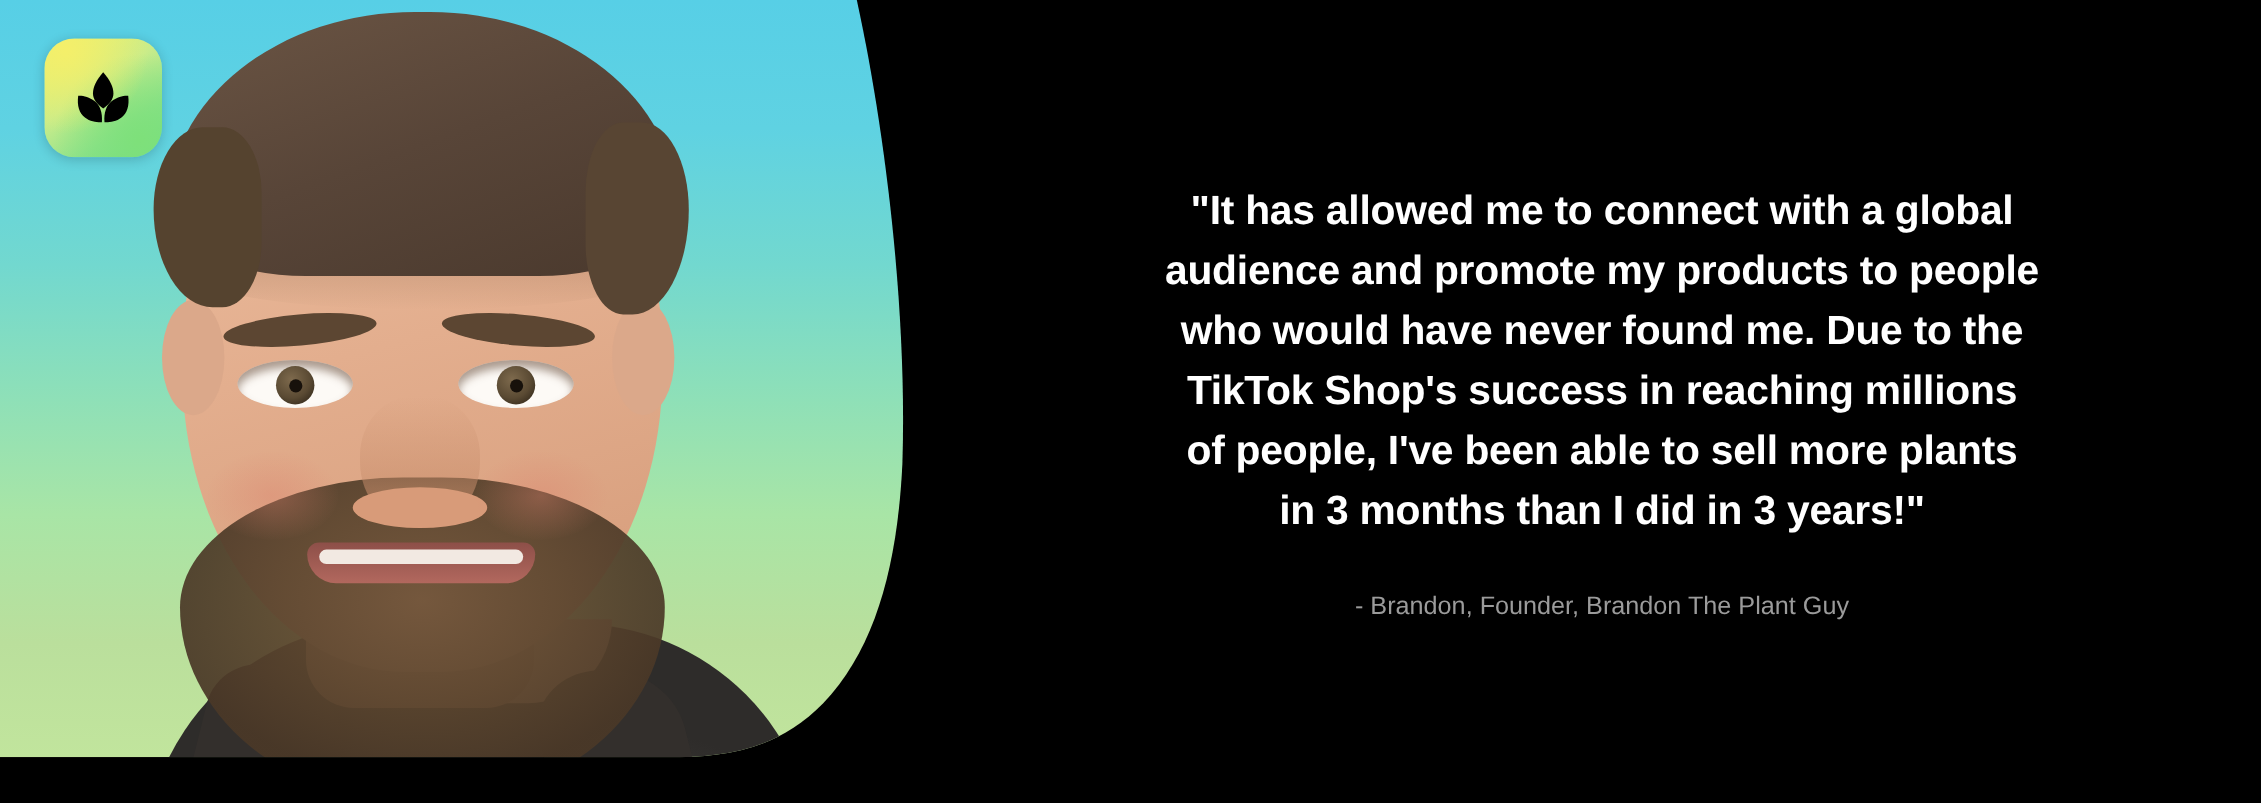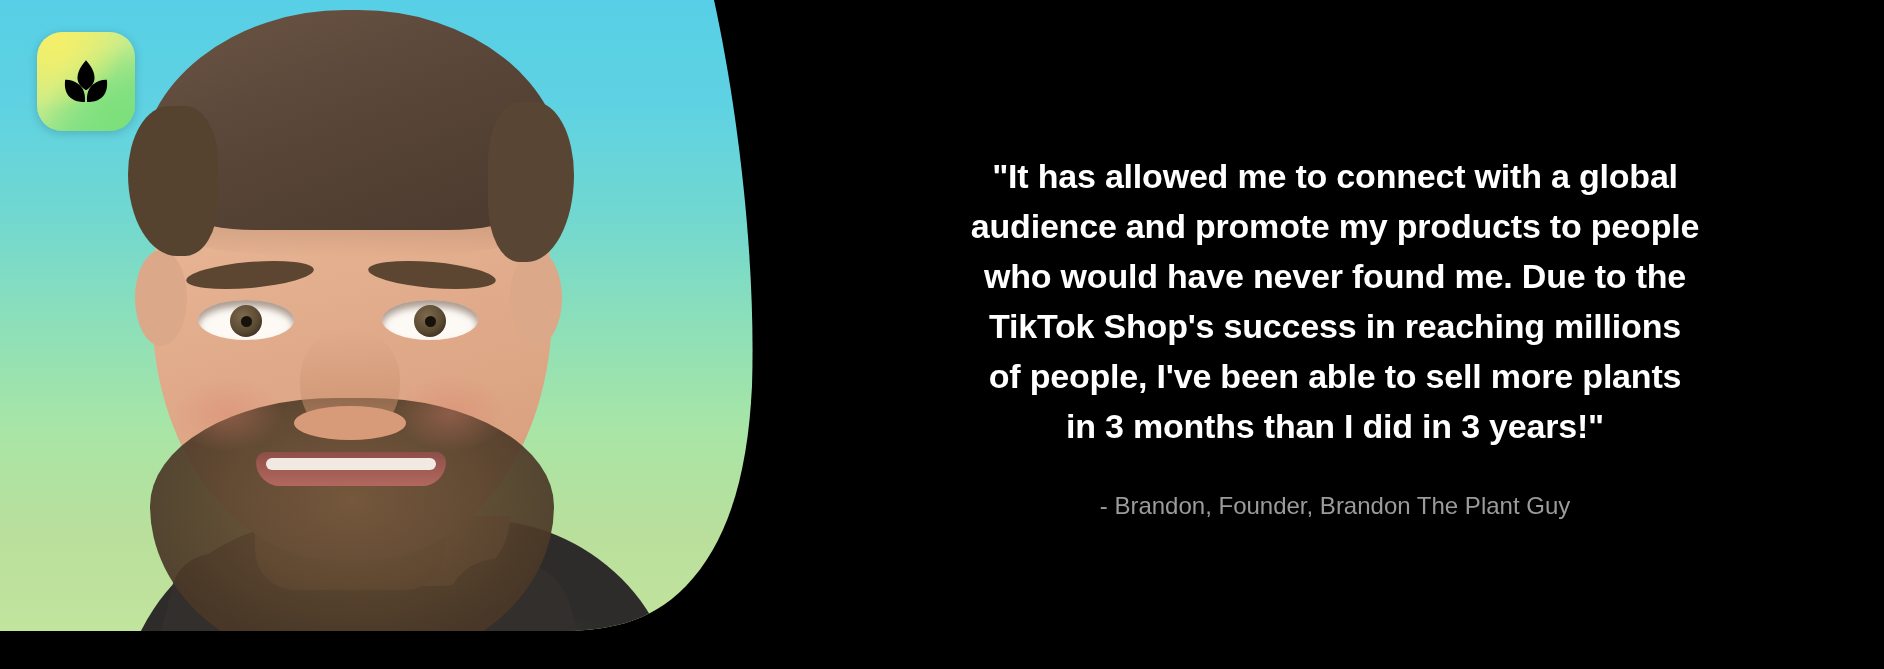--- a/index.html
+++ b/index.html
@@ -289,21 +289,21 @@
     font-family: "Liberation Sans", sans-serif;
     font-size: 34px;
     font-weight: 700;
     line-height: 50px;
     letter-spacing: -0.2px;
   }
   .quote-attribution {
     margin: 42px 0 0 0;
     color: #9b9b9b;
     font-family: "Liberation Sans", sans-serif;
-    font-size: 24px;
+    font-size: 21px;
     font-weight: 400;
     line-height: 26px;
   }
 </style>
 </head>
 <body>
 
 <div id="stage">
 
   <div class="photo-panel">

